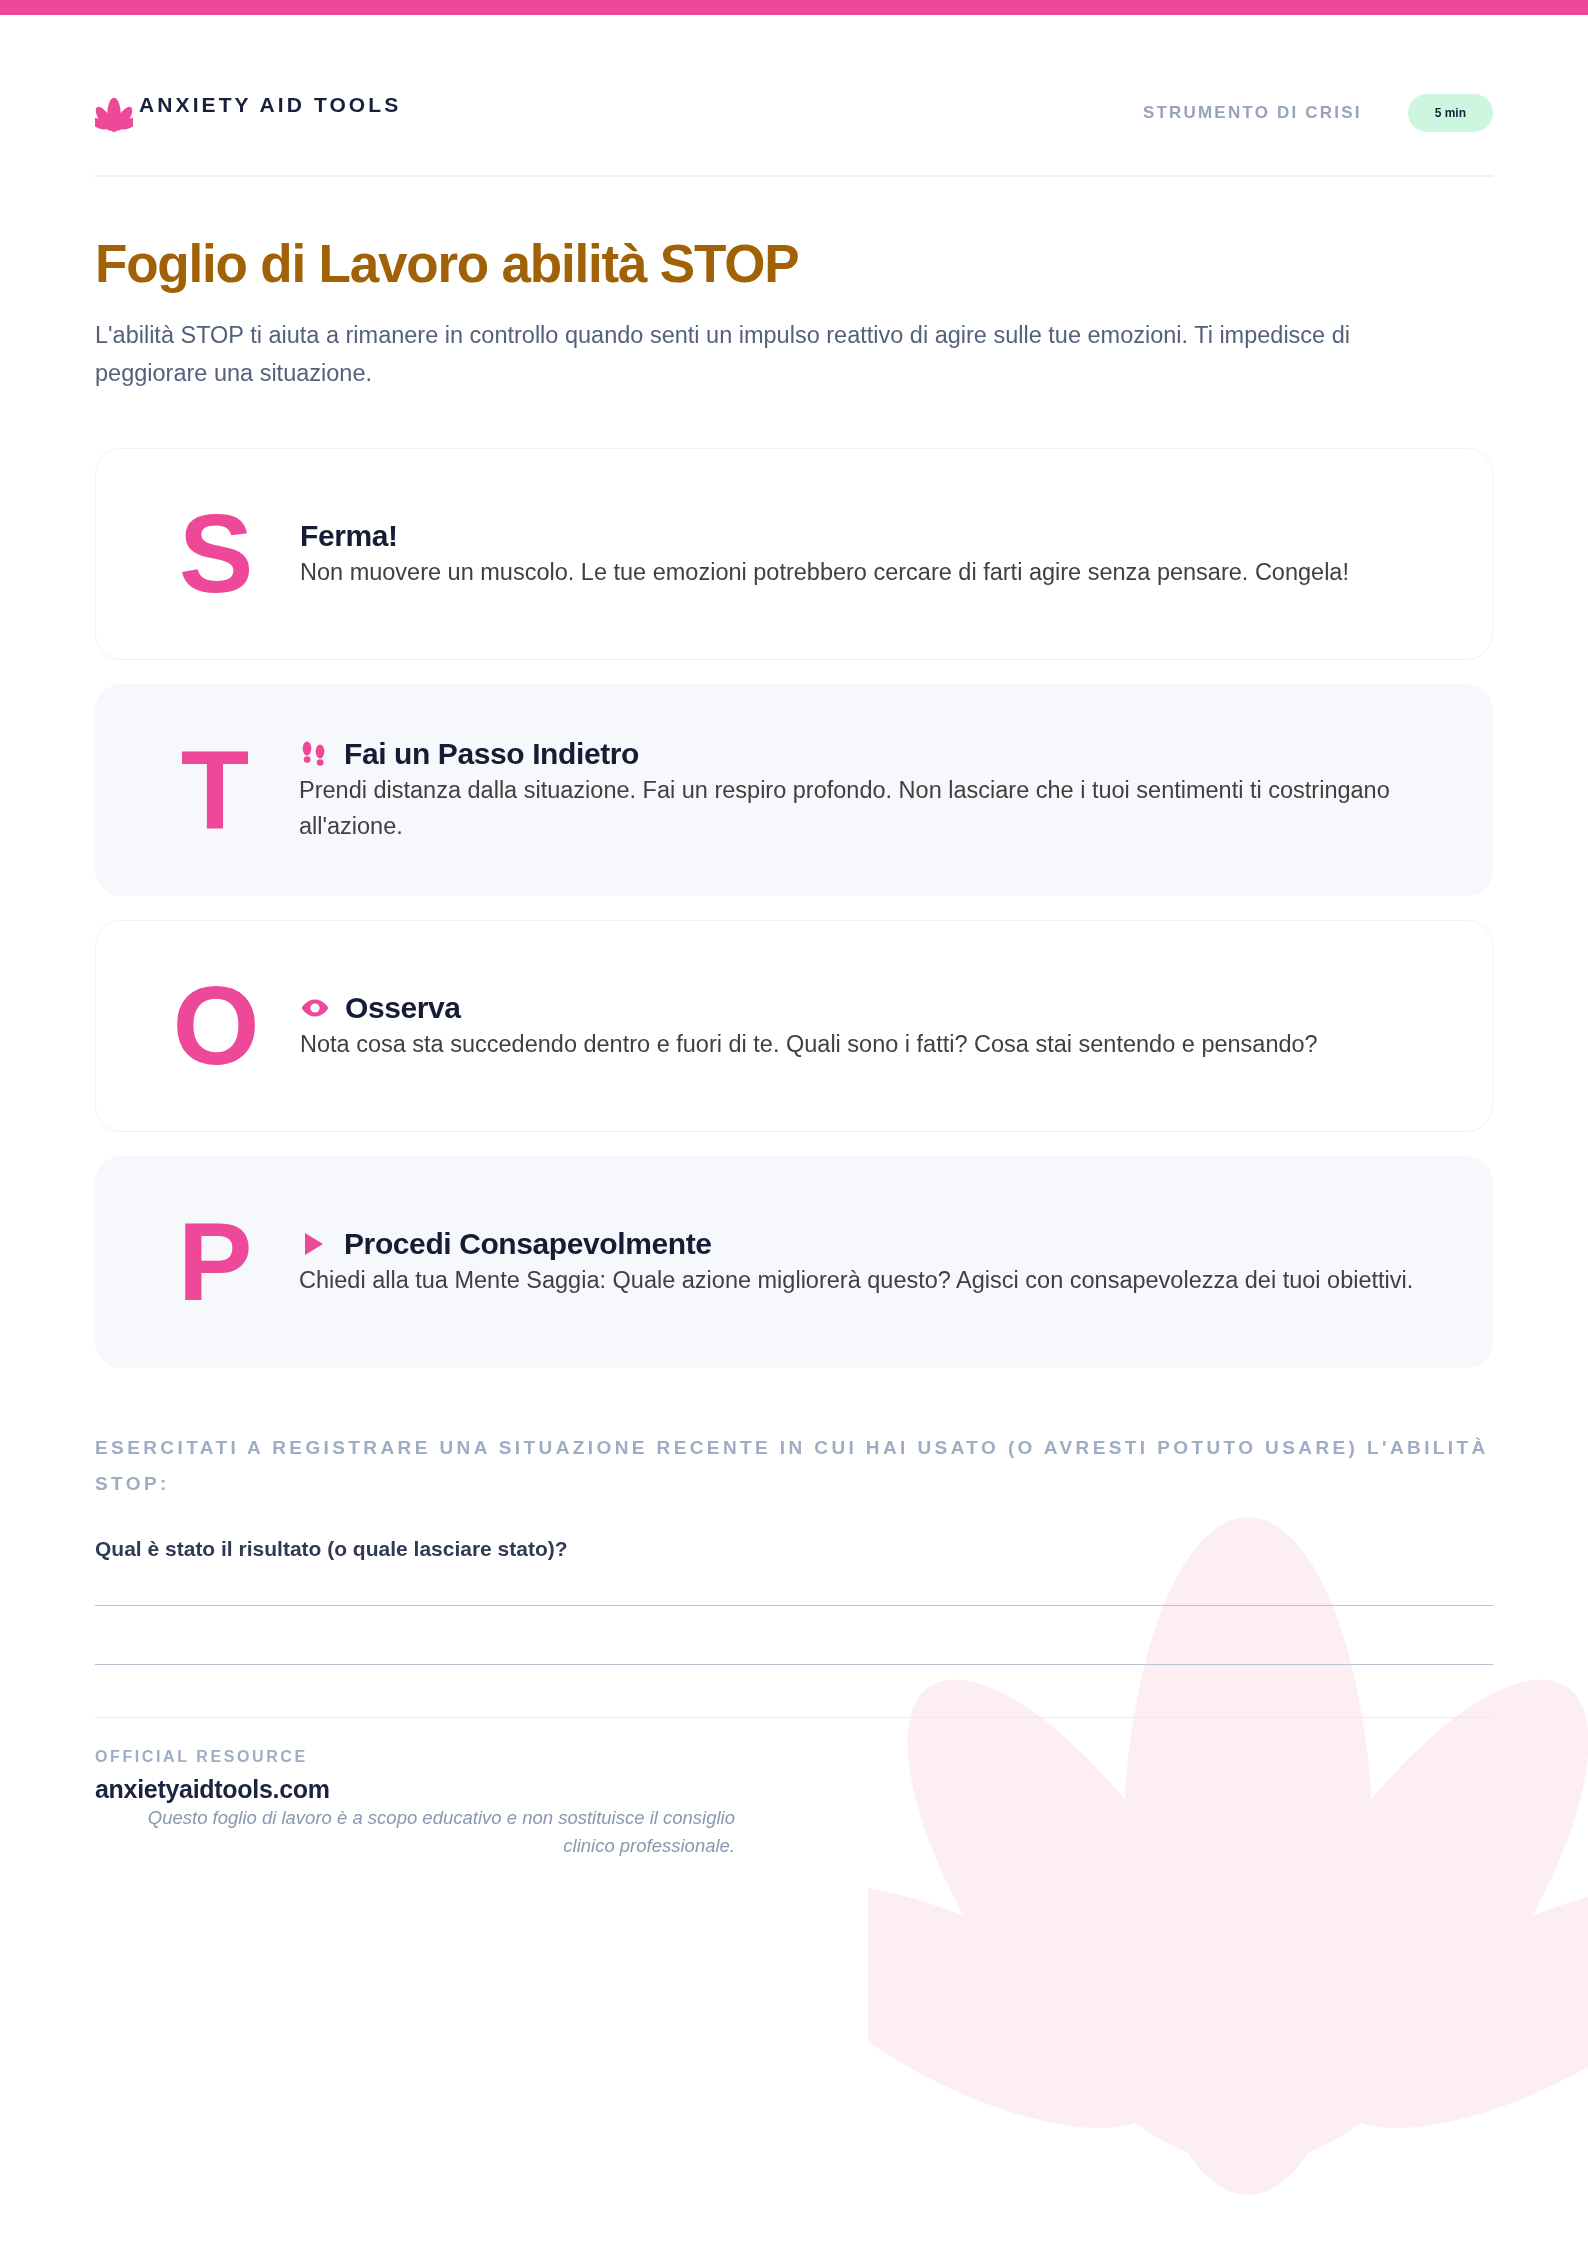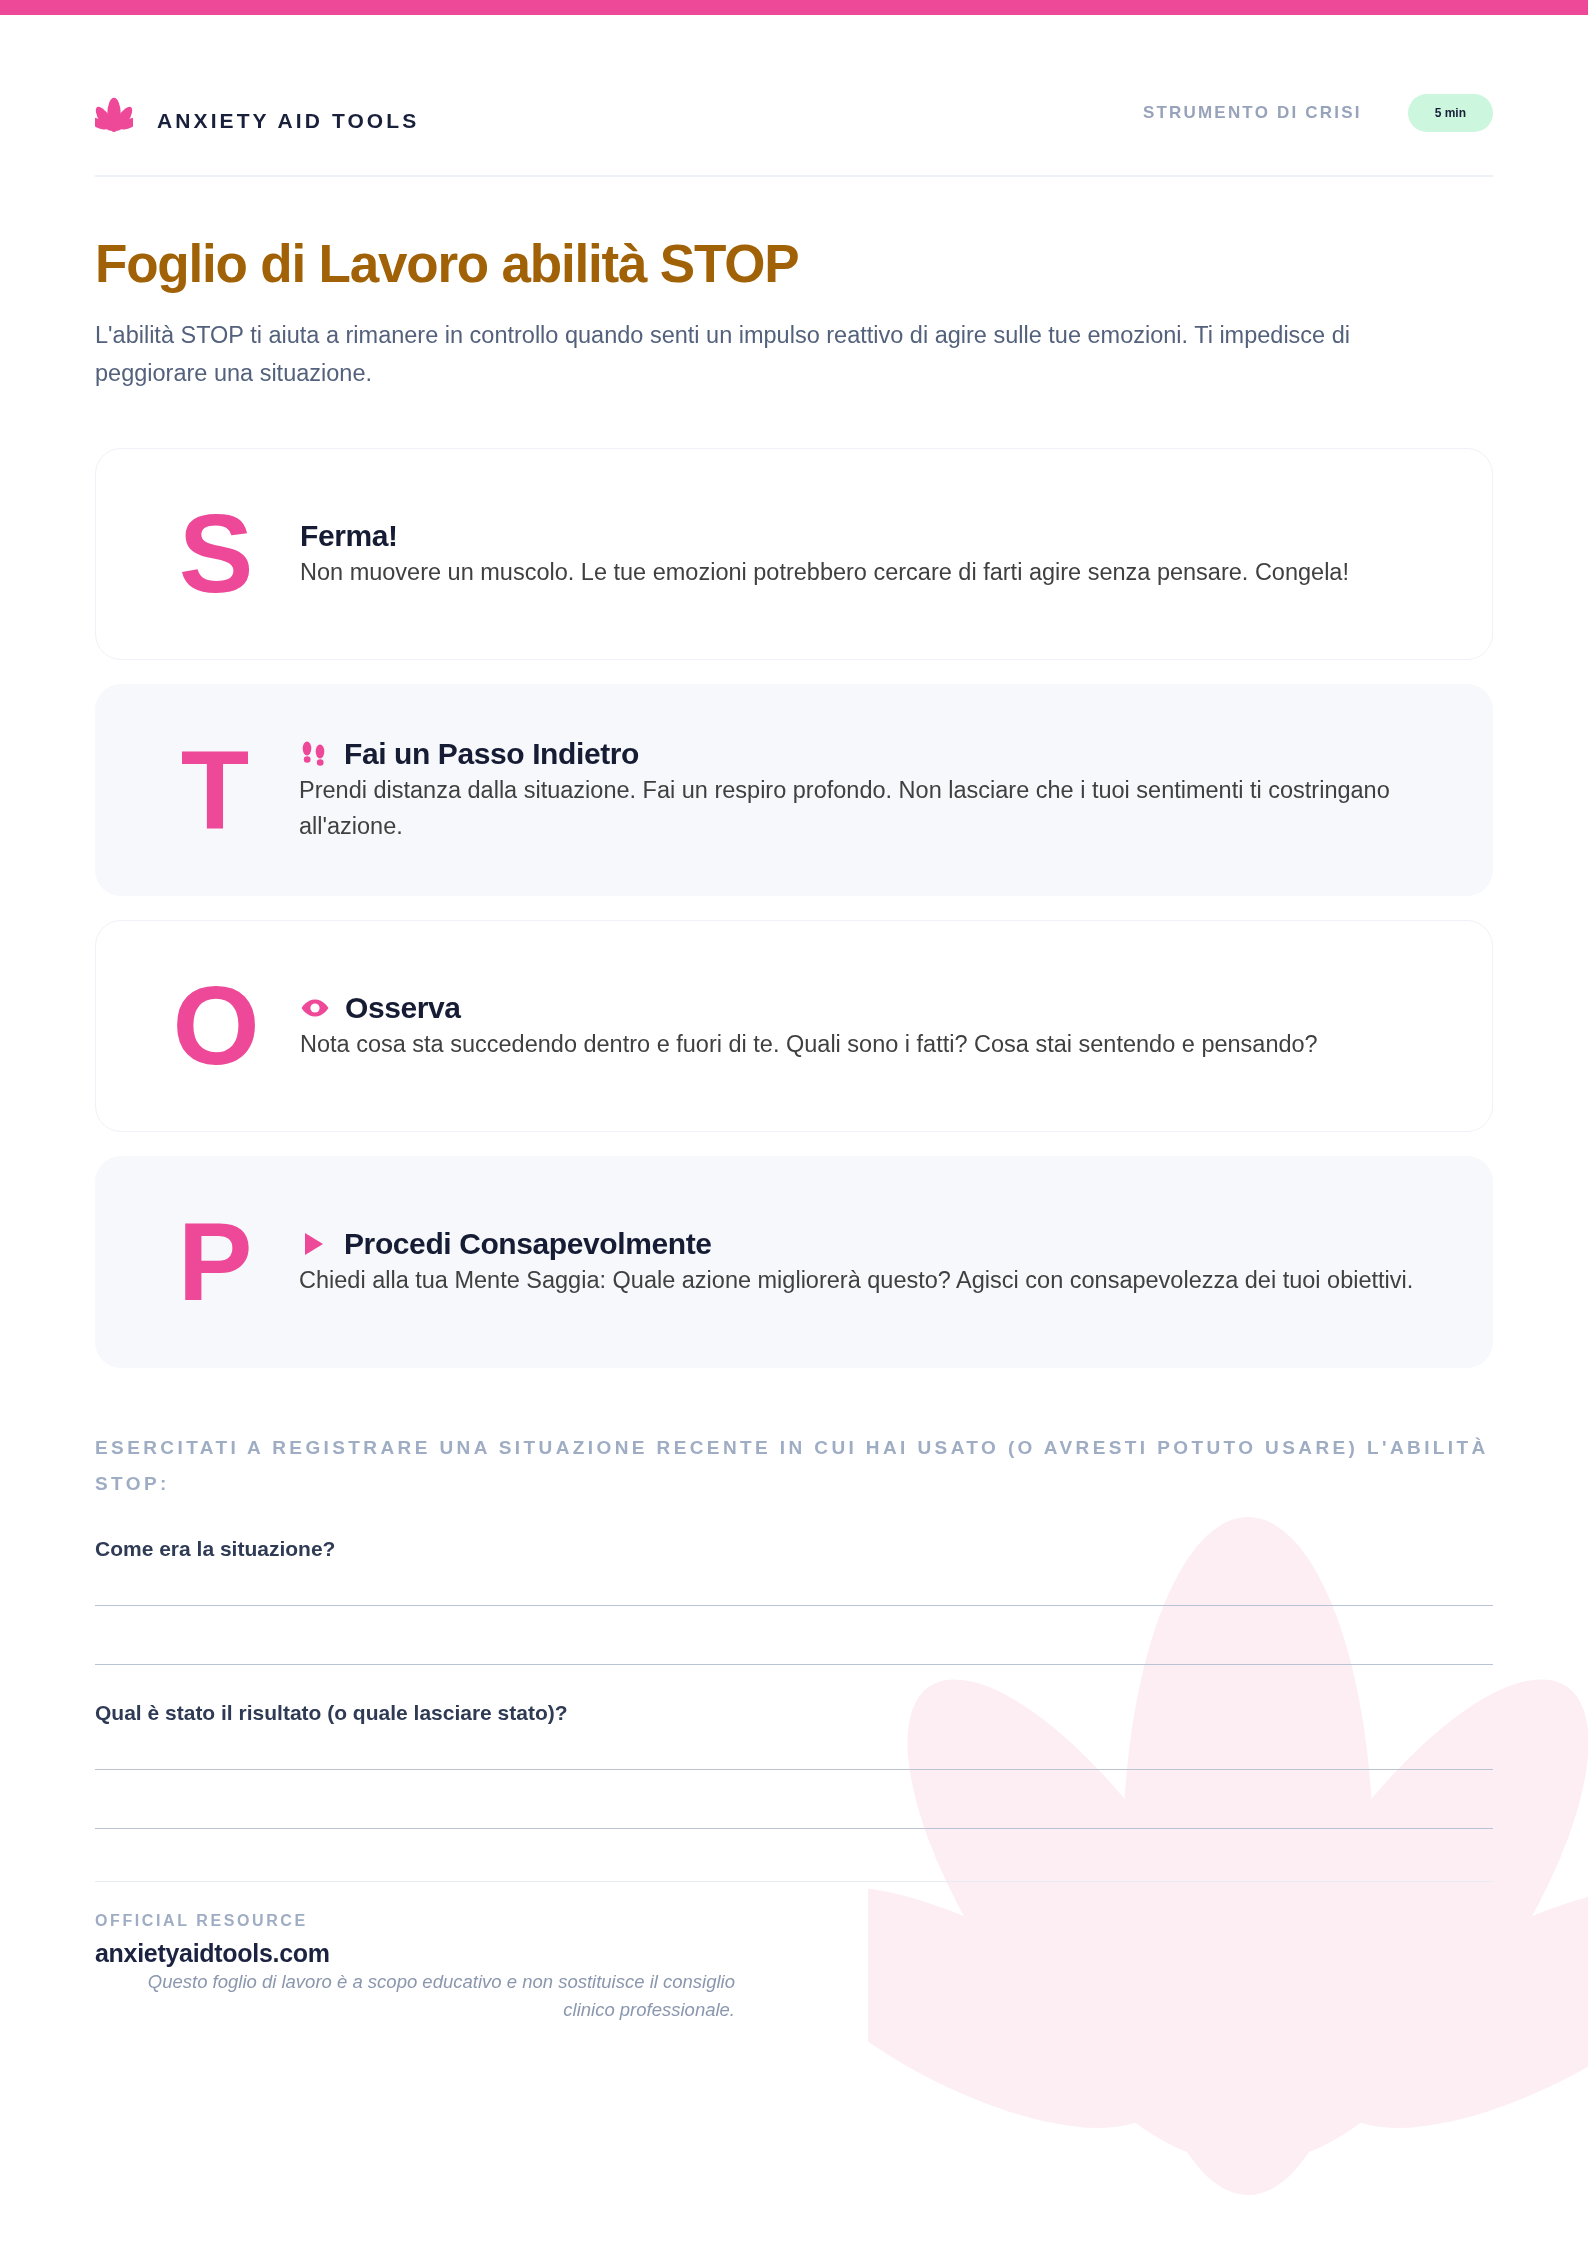--- a/index.html
+++ b/index.html
@@ -51,22 +51,22 @@
   
   .header {
     display: flex;
     align-items: center;
     justify-content: space-between;
     height: 100px;
     margin-top: 63px;
   }
   .brand {
     display: flex;
-    align-items: flex-end;
-    gap: 24px;
+    align-items: flex-start;
+    gap: 6px;
   }
   .brand-mark { width: 38px; height: 40px; display: block; }
   .brand-name {
     font-size: 21px;
     font-weight: 700;
     letter-spacing: 3.1px;
     color: #18203b;
     white-space: nowrap;
   }
   .header-right {
@@ -340,25 +340,20 @@
           </div>
           <div class="card-text">Chiedi alla tua Mente Saggia: Quale azione migliorerà questo? Agisci con consapevolezza dei tuoi obiettivi.</div>
         </div>
       </div>
 
     </div>
 
     <div class="practice">
       <div class="practice-heading">ESERCITATI A REGISTRARE UNA SITUAZIONE RECENTE IN CUI HAI USATO (O AVRESTI POTUTO USARE) L'ABILITÀ STOP:</div>
 
-      <div class="field">
-        <div class="field-label">Come era la situazione?</div>
-        <div class="write-line"></div>
-        <div class="write-line"></div>
-      </div>
 
       <div class="field">
         <div class="field-label">Qual è stato il risultato (o quale lasciare stato)?</div>
         <div class="write-line"></div>
         <div class="write-line"></div>
       </div>
     </div>
 
     <div class="footer-rule"></div>
     <div class="footer">

